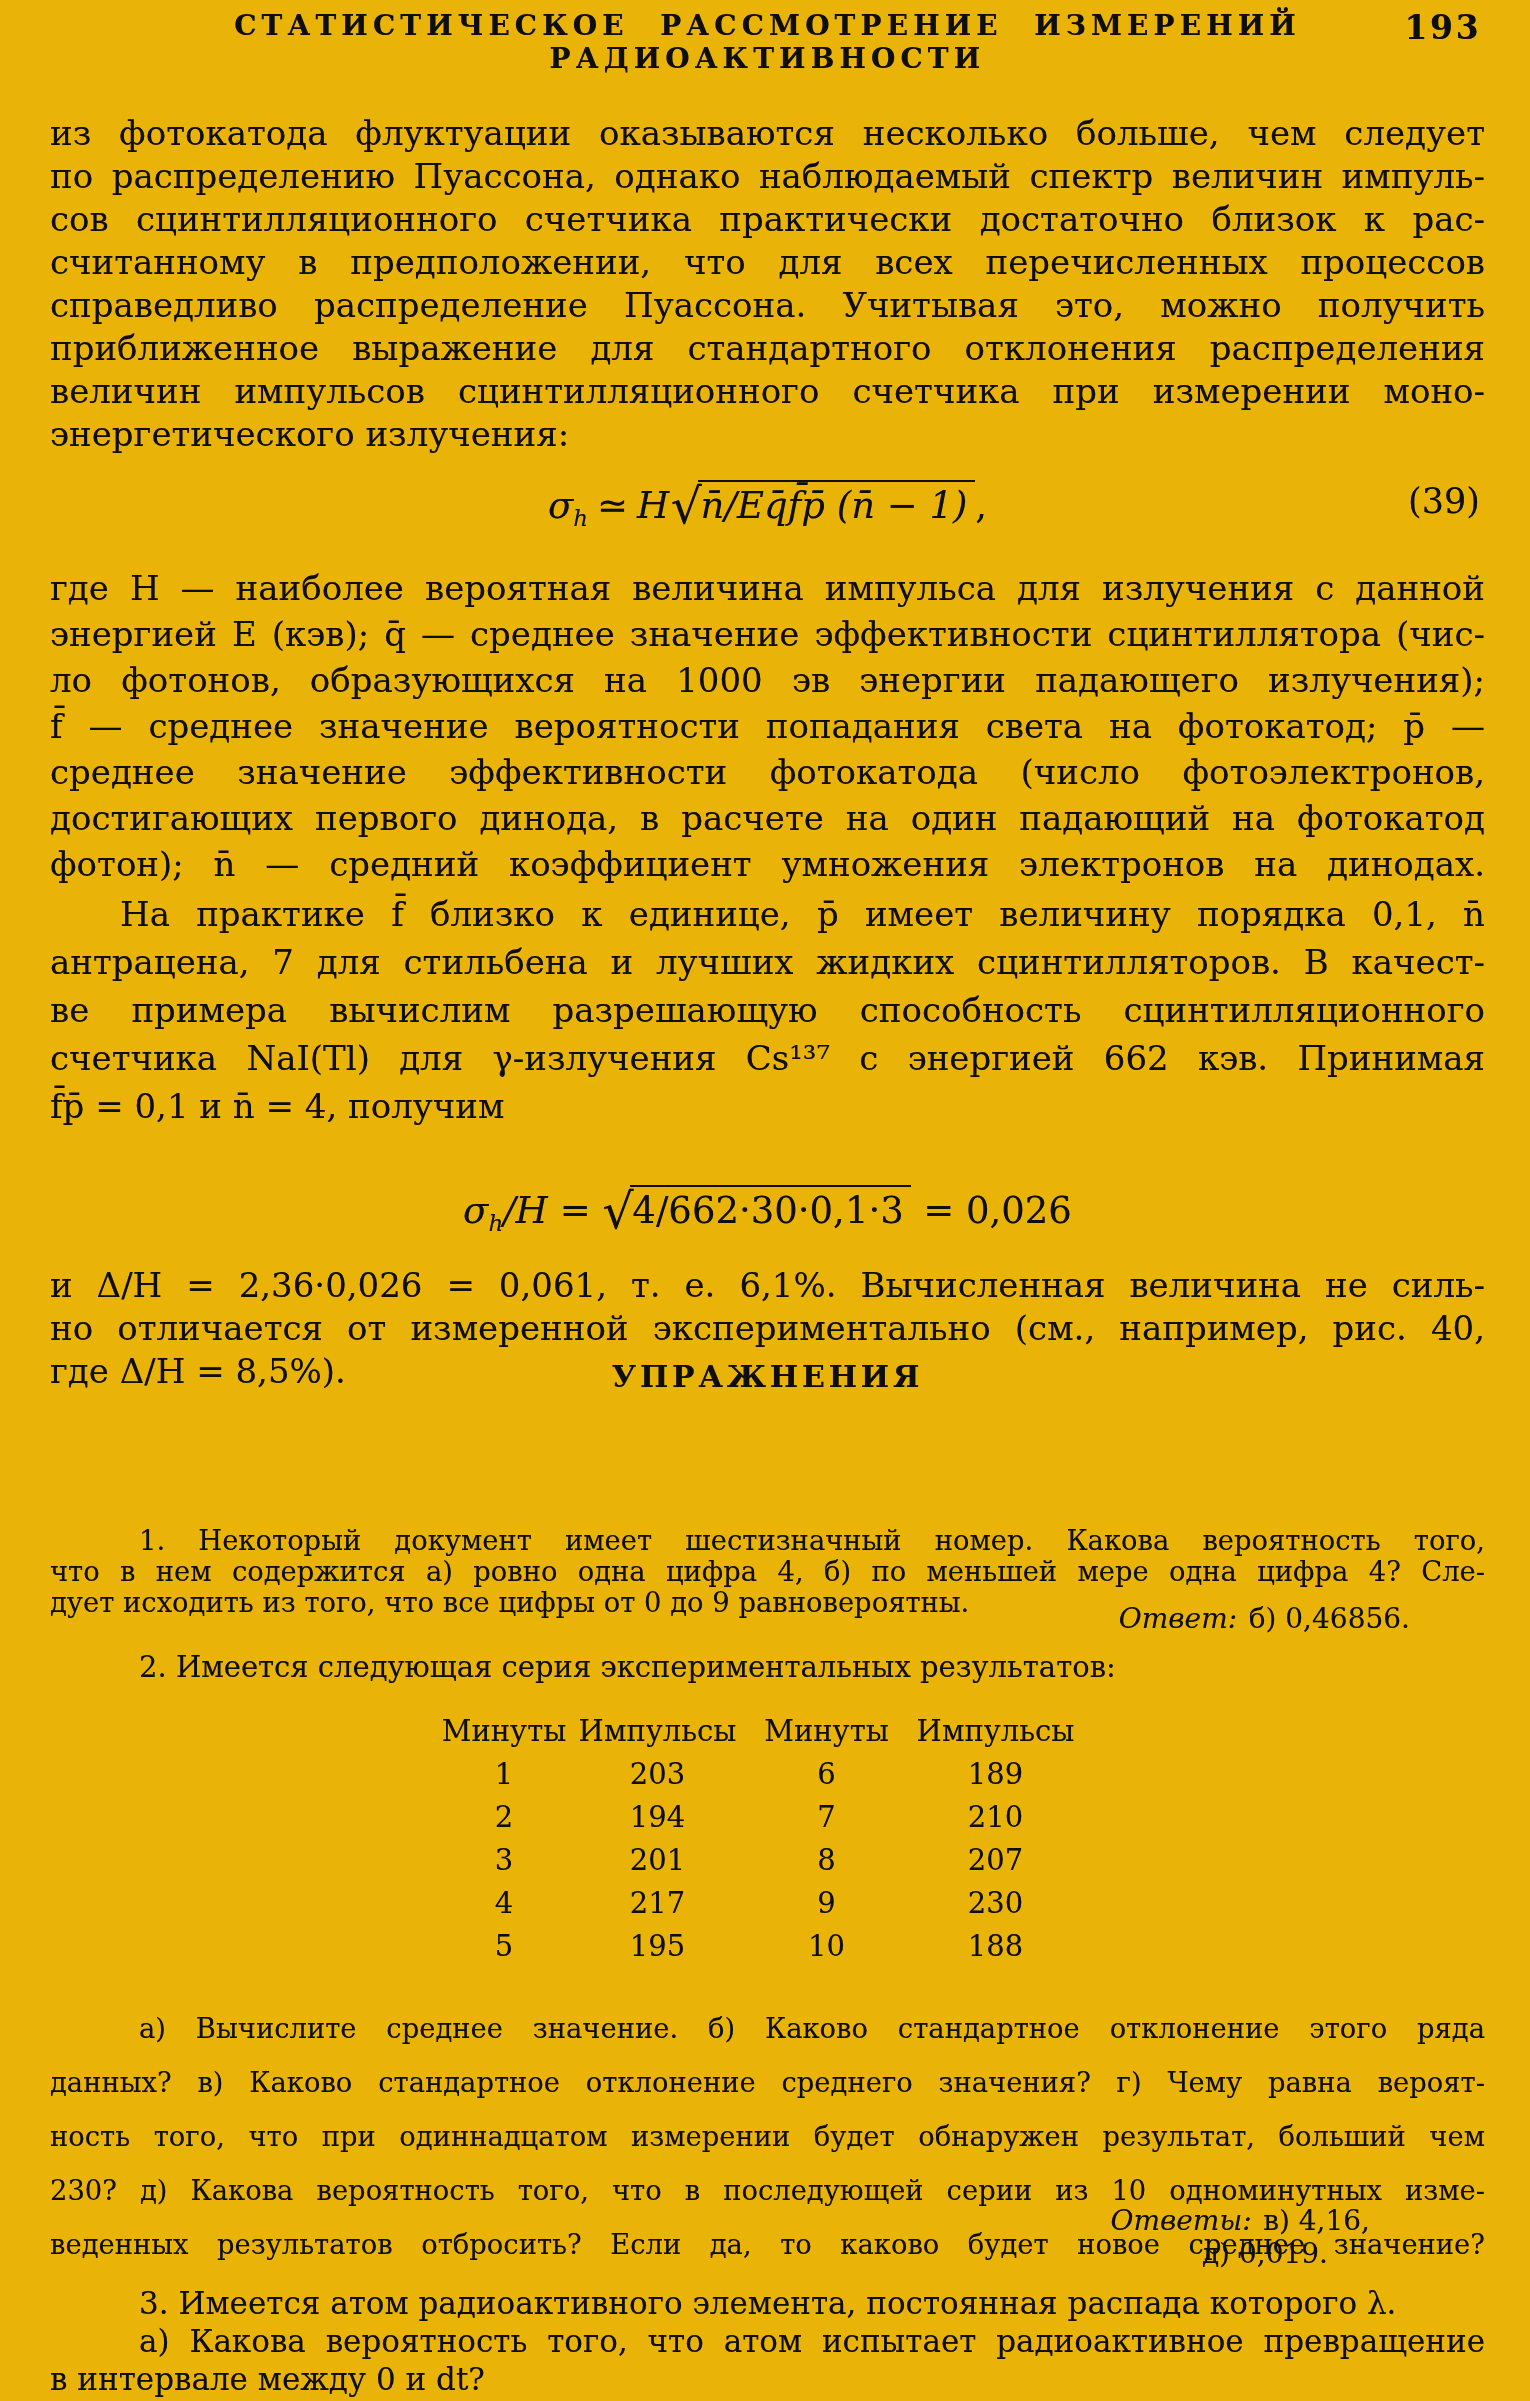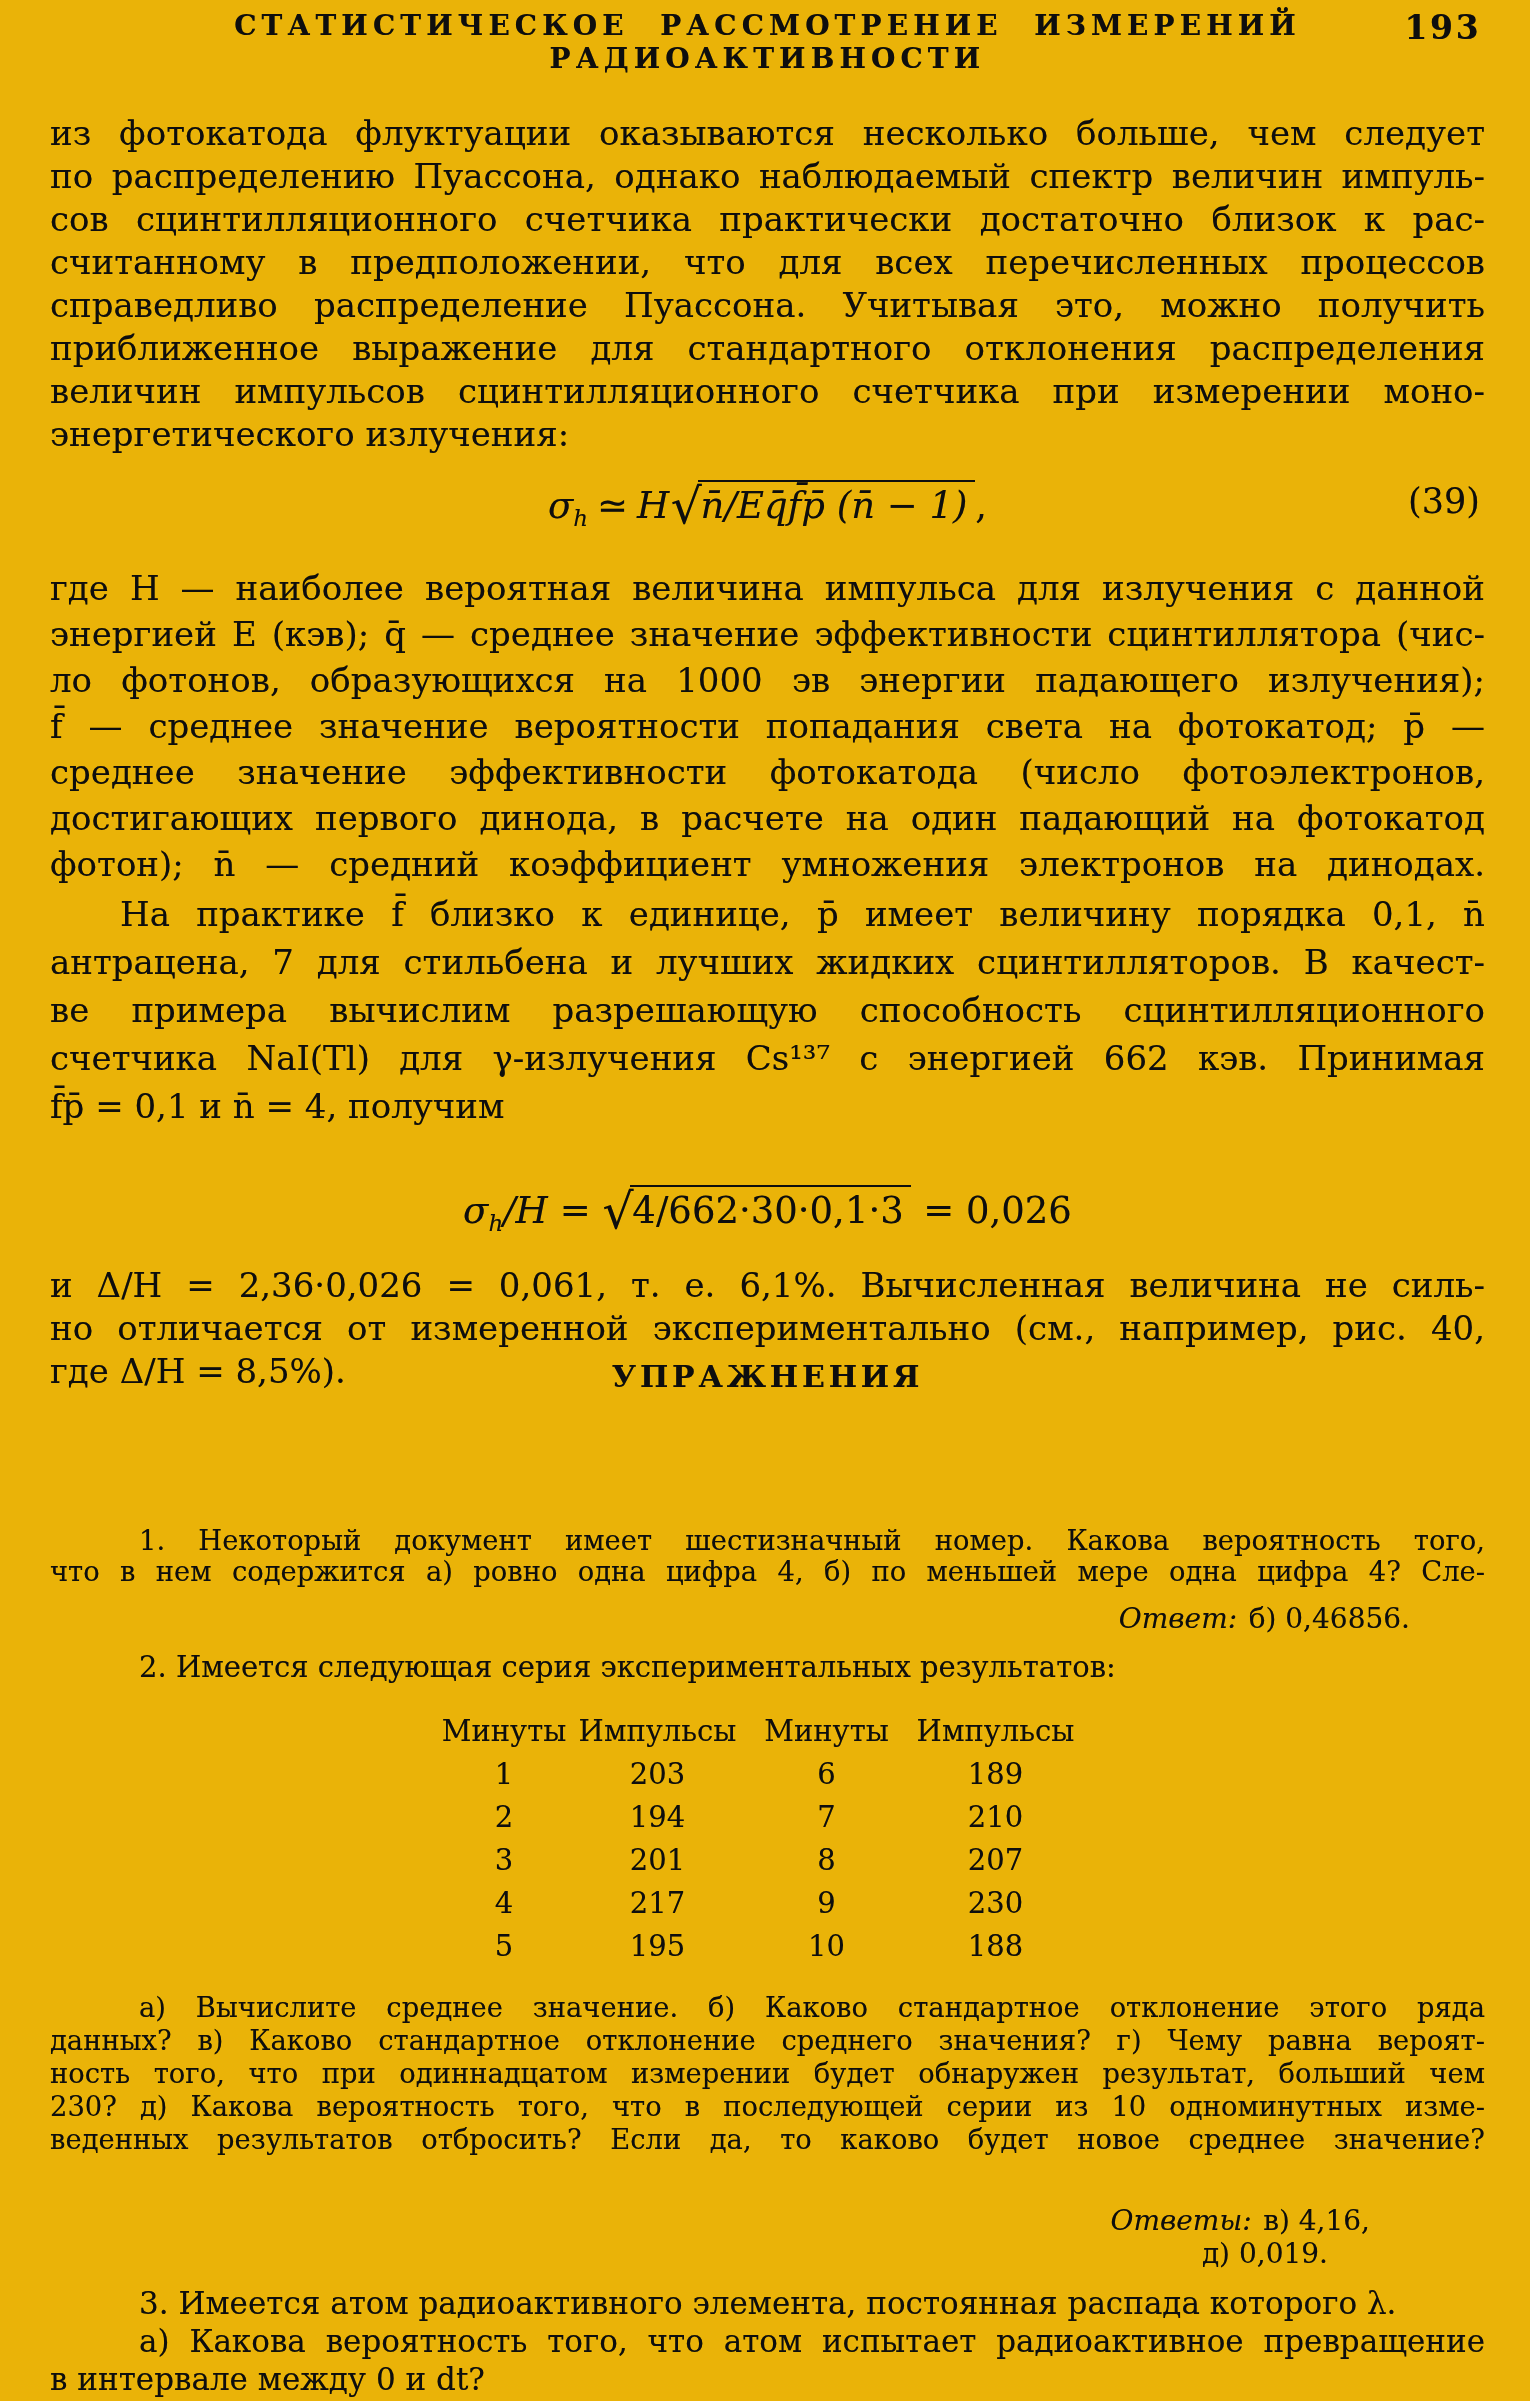--- a/index.html
+++ b/index.html
@@ -61,21 +61,21 @@
   #answers2-2{top:2237px;padding-right:157px;box-sizing:border-box;}
   .anslabel{font-style:italic;margin-right:11.5px;}
 
   
   #ex2table{top:1710px;left:440px;right:auto;font-size:29px;}
   .trow{display:flex;line-height:43px;}
   .tcell{text-align:center;}
   .c1{width:128px;} .c2{width:179px;} .c3{width:159px;} .c4{width:179px;}
   .thead .tcell{font-weight:normal;}
 
-  #ex2q{top:1991px;} #ex2q .bl{line-height:33px;}
+  #ex2q{top:1991px;} #ex2q .bl{line-height:33px;margin-top:21px;}
 
   #ex3{top:2284px;font-size:31px;} #ex3 .bl{line-height:38px;}
 </style>
 </head>
 <body>
 
 <div class="page">
 
   <div class="abs runhead">
     <span class="title">СТАТИСТИЧЕСКОЕ РАССМОТРЕНИЕ ИЗМЕРЕНИЙ РАДИОАКТИВНОСТИ</span>
@@ -130,20 +130,21 @@
     <div class="bl">и Δ/H = 2,36·0,026 = 0,061, т. е. 6,1%. Вычисленная величина не силь-</div>
     <div class="bl">но отличается от измеренной экспериментально (см., например, рис. 40,</div>
     <div class="bl noj">где Δ/H = 8,5%).</div>
   </div>
 
   <div id="ex-heading" class="abs">УПРАЖНЕНИЯ</div>
 
   <div id="ex1" class="abs ex">
     <div class="bl exindent">1. Некоторый документ имеет шестизначный номер. Какова вероятность того,</div>
     <div class="bl">что в нем содержится а) ровно одна цифра 4, б) по меньшей мере одна цифра 4? Сле-</div>
+    <div class="bl noj">дует исходить из того, что все цифры от 0 до 9 равновероятны.</div>
   </div>
   <div id="answer1" class="ansline">
     <span class="anslabel">Ответ:</span><span>б) 0,46856.</span>
   </div>
 
   <div id="ex2intro" class="abs ex exindent">2. Имеется следующая серия экспериментальных результатов:</div>
 
   <div id="ex2table" class="abs">
     <div class="trow thead">
       <span class="tcell c1">Минуты</span>

